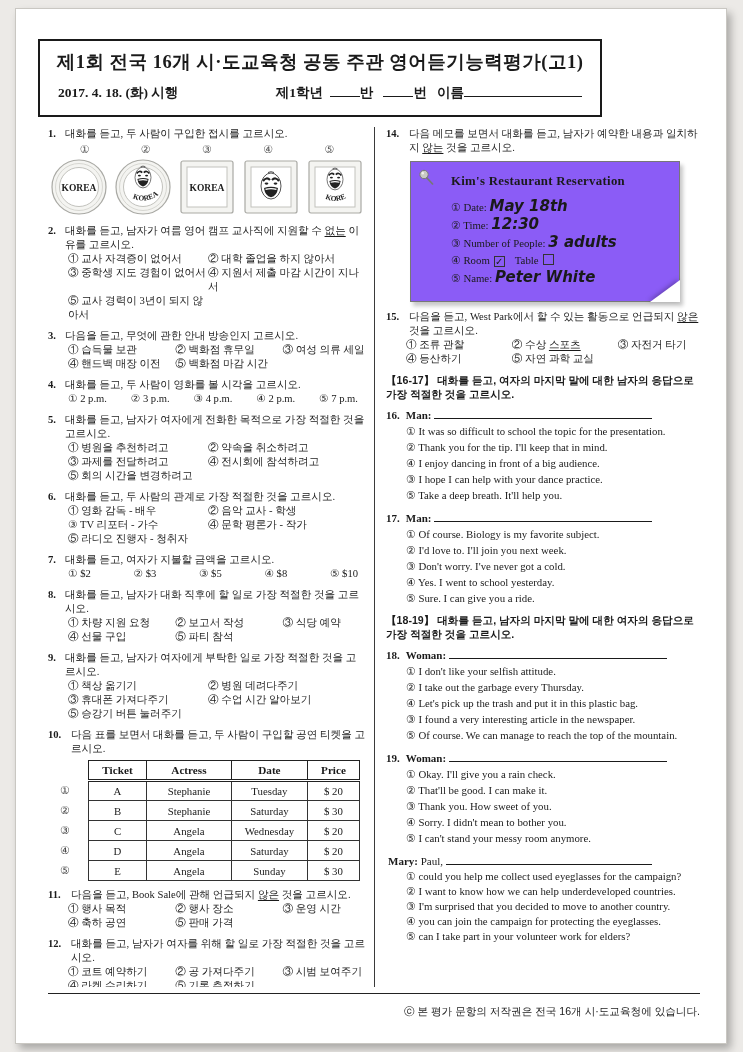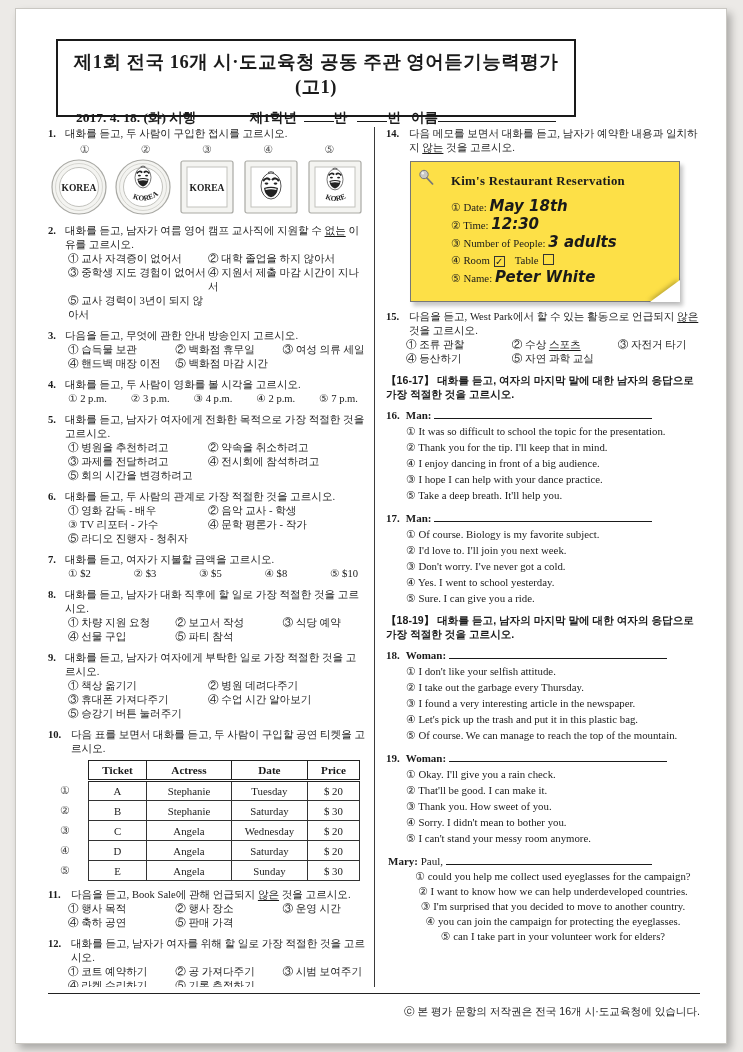--- a/index.html
+++ b/index.html
@@ -3,21 +3,21 @@
 <meta charset="utf-8">
 <style>
   * { margin:0; padding:0; box-sizing:border-box; }
   html,body { width:743px; height:1052px; }
   body { background:#eceae7; position:relative; overflow:hidden;
          font-family:"Liberation Serif", serif; color:#1a1a1a; }
   .sheet { position:absolute; left:15px; top:8px; width:712px; height:1036px;
            background:#fff; border:1px solid #c9c7c2;
            box-shadow:4px 5px 8px rgba(0,0,0,.28); }
   
-  .hdr-box { position:absolute; left:40px; top:30px; width:520px; height:78px;
+  .hdr-box { position:absolute; left:22px; top:30px; width:564px; height:78px;
              border:2px solid #1a1a1a; padding:8px 14px 7px; }
   .hdr-title { text-align:center; font-size:18.5px; font-weight:bold; letter-spacing:.5px; }
   .hdr-row { display:flex; justify-content:space-between; align-items:flex-end;
              margin-top:10px; font-size:13.5px; font-weight:bold; padding:0 4px; }
   .blank { display:inline-block; border-bottom:1.2px solid #1a1a1a; height:12px; vertical-align:baseline; }
   .b28 { width:30px; } .b110 { width:118px; } .b230 { width:218px; } .b215 { width:206px; }
   
   .cols { position:absolute; left:32px; top:118px; width:652px; height:860px;
           display:flex; overflow:hidden; }
   .col-l { width:318px; flex:none; }
@@ -30,38 +30,38 @@
   .qno2 { min-width:23px; }
   .qtext { flex:1; }
   .u { text-decoration:underline; text-underline-offset:2px; }
   .opts2 { display:grid; grid-template-columns:47% 53%; padding-left:20px;
            font-size:10.6px; line-height:14px; }
   .opts3 { display:grid; grid-template-columns:36% 36% 28%; padding-left:20px;
            font-size:10.6px; line-height:14px; }
   .opts5 { display:flex; justify-content:space-between; padding:0 8px 0 20px;
            font-size:10.6px; line-height:14px; }
   .optsE { padding-left:20px; font-size:10.8px; line-height:16px; }
-  .optsE20 { line-height:15px;text-align:center; }
+  .optsE20 { line-height:15px; }
   
   .platenums { display:flex; justify-content:space-around; padding:0 6px; margin-top:2px;
                font-size:11px; color:#555; }
   .plates { display:flex; justify-content:space-between; padding:0 2px; margin-top:1px; }
   .plate { width:58px; height:60px; }
   
   .tblwrap { position:relative; margin:4px 0 2px 8px; padding-left:32px; }
   .tnums { position:absolute; left:4px; top:20px; display:flex; flex-direction:column;
            font-size:11px; color:#444; }
   .tnums span { height:20px; line-height:20px; }
   table.tix { border-collapse:collapse; width:272px; font-size:10.8px; }
   table.tix th { border:1.4px solid #222; border-bottom:3px double #222;
                  font-weight:bold; height:20px; font-size:11.2px; }
   table.tix td { border:1px solid #333; height:20px; text-align:center; }
   table.tix { border:1.4px solid #222; }
   
-  .memo { position:relative; width:270px; margin:6px 0 8px 24px; background:#fde047;
+  .memo { position:relative; width:270px; margin:6px 0 8px 24px; background:#8b5cf6;
           border:1px solid #777; box-shadow:3px 4px 4px rgba(0,0,0,.22);
           padding:12px 14px 14px 40px; }
   .memo-title { font-size:12.8px; font-weight:bold; letter-spacing:.3px; margin-bottom:9px; }
   .memo-line { font-size:10.8px; line-height:17px; }
   .memo-val { font-family:"DejaVu Sans", sans-serif; font-weight:bold; font-style:italic; font-size:15px; }
   .chk { display:inline-block; width:11px; height:11px; border:1.2px solid #333;
          vertical-align:-1px; text-align:center; line-height:10px; font-size:10px;
          margin:0 10px 0 4px; font-family:"DejaVu Sans", sans-serif; }
   .pin { position:absolute; left:6px; top:6px; }
   .curl { position:absolute; right:-1px; bottom:-1px; width:0; height:0;
@@ -429,22 +429,22 @@
         </div>
       </div>
 
       <div class="sect">【18-19】 대화를 듣고, 남자의 마지막 말에 대한 여자의 응답으로 가장 적절한 것을 고르시오.</div>
 
       <div class="q">
         <div class="spk"><span class="spklabel">18.</span><b>Woman:</b>&nbsp;<span class="blank b230"></span></div>
         <div class="optsE">
           <div>① I don't like your selfish attitude.</div>
           <div>② I take out the garbage every Thursday.</div>
+          <div>④ Let's pick up the trash and put it in this plastic bag.</div>
           <div>③ I found a very interesting article in the newspaper.</div>
-          <div>④ Let's pick up the trash and put it in this plastic bag.</div>
           <div>⑤ Of course. We can manage to reach the top of the mountain.</div>
         </div>
       </div>
 
       <div class="q">
         <div class="spk"><span class="spklabel">19.</span><b>Woman:</b>&nbsp;<span class="blank b230"></span></div>
         <div class="optsE">
           <div>① Okay. I'll give you a rain check.</div>
           <div>② That'll be good. I can make it.</div>
           <div>③ Thank you. How sweet of you.</div>

